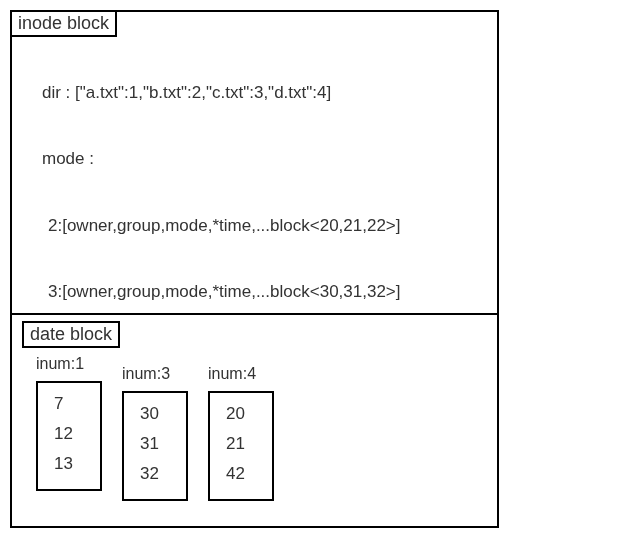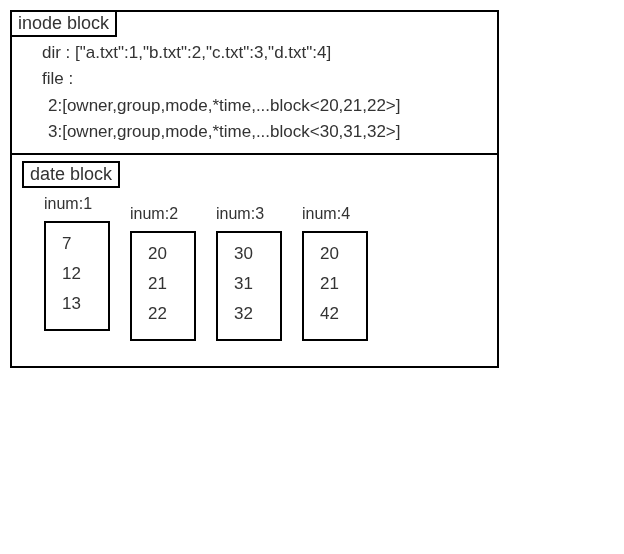--- a/index.html
+++ b/index.html
@@ -20,39 +20,40 @@
       padding: 10px 20px 12px 30px;
       box-sizing: border-box;
     }
     .section.top {
       border-bottom: 2px solid #000;
       padding-top: 28px;
       padding-bottom: 8px;
     }
     .section.bottom {
       padding-top: 40px;
-      padding-left: 28px;
+      padding-left: 20px;
       padding-bottom: 25px;
     }
     .title-box {
       position: absolute;
       top: -2px;
       left: -2px;
       border: 2px solid #000;
       padding: 1px 6px;
       background: #fff;
       font-size: 18px;
     }
     .section.bottom .title-box {
       top: 6px;
       left: 10px;
     }
     .line {
       line-height: 1.55;
       white-space: nowrap;
+      margin-top: 40px;
     }
     .indent { padding-left: 6px; }
     .inums {
       display: flex;
       gap: 20px;
       margin-left: 4px;
     }
     .inum-col {
       display: flex;
       flex-direction: column;
@@ -81,47 +82,39 @@
 
 <div class="outer">
 
   <div class="section top">
     <div class="title-box">inode block</div>
 
     <div class="line">
       <span>dir   :  </span><span>["a.txt":1,"b.txt":2,"c.txt":3,"d.txt":4]</span>
     </div>
 
-    <div class="line">file  :</div>
+    <div class="line">mode  :</div>
     <div class="line indent">2:[owner,group,mode,*time,...block&lt;20,21,22&gt;]</div>
     <div class="line indent">3:[owner,group,mode,*time,...block&lt;30,31,32&gt;]</div>
   </div>
 
   <div class="section bottom">
     <div class="title-box">date block</div>
 
     <div class="inums">
 
       <div class="inum-col">
         <div class="inum-label">inum:1</div>
         <div class="inum-box">
           <div>7</div>
           <div>12</div>
           <div>13</div>
         </div>
       </div>
 
-      <div class="inum-col">
-        <div class="inum-label">inum:2</div>
-        <div class="inum-box">
-          <div>20</div>
-          <div>21</div>
-          <div>22</div>
-        </div>
-      </div>
 
       <div class="inum-col">
         <div class="inum-label">inum:3</div>
         <div class="inum-box">
           <div>30</div>
           <div>31</div>
           <div>32</div>
         </div>
       </div>
 

